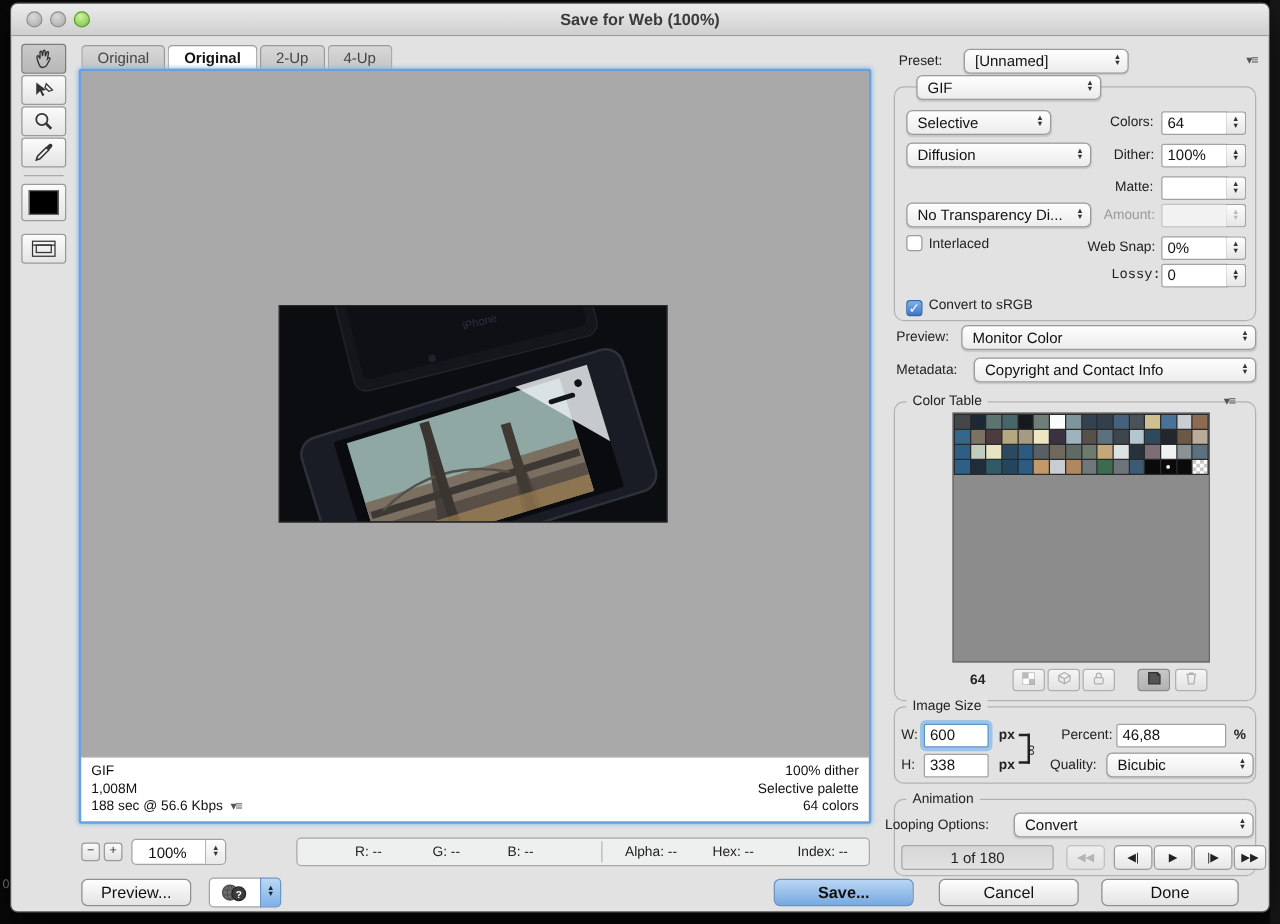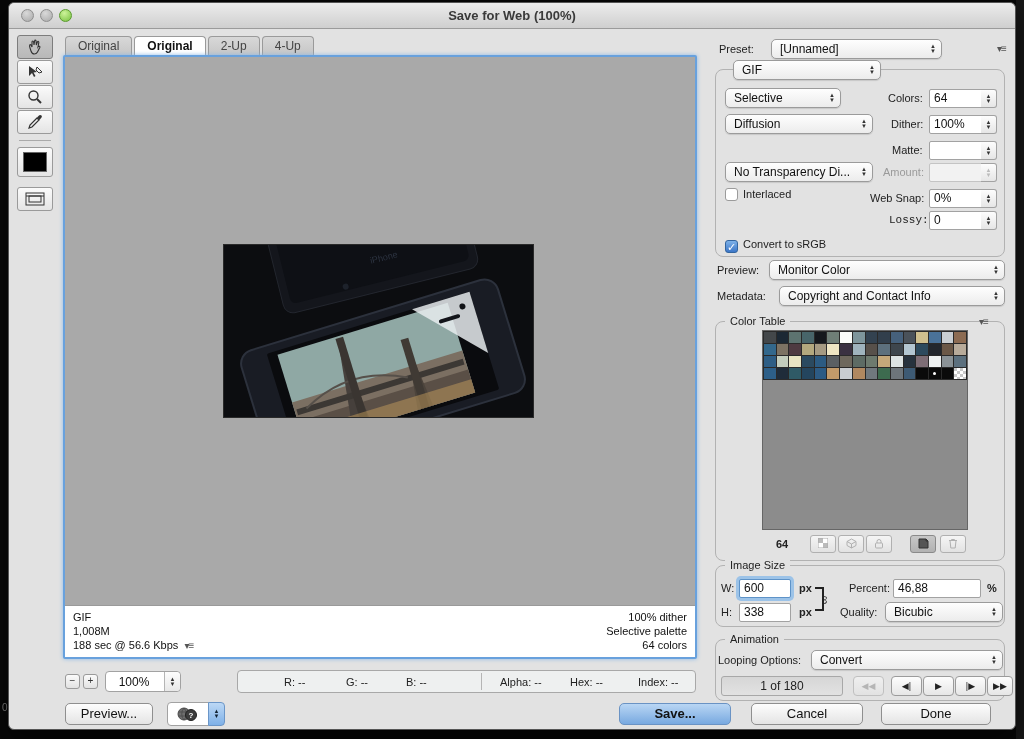--- a/index.html
+++ b/index.html
@@ -295,21 +295,21 @@
       </div>
   </div>
   <div class="btn" id="btn-save">Save...</div>
   <div class="btn" id="btn-cancel">Cancel</div>
   <div class="btn" id="btn-done">Done</div>
 
   <div id="panel">
 
     <div class="row" style="left:12px; top:6px; width:300px;">
       <span class="lbl" style="position:absolute; top:4px;">Preset:</span>
-      <div class="pop" style="position:absolute; left:52px; top:0; width:171px;">
+      <div class="pop" style="position:absolute; left:52px; top:0; width:132px;">
         <span class="txt">[Unnamed]</span>
         <div class="stepper">
             <span>▲</span>
             <span>▼</span>
           </div>
       </div>
       <span class="menu-glyph" style="position:absolute; left:278px; top:4px;">▾≡</span>
     </div>
 
     <div class="group" style="left:8px; top:36px; width:290px; height:188px;"></div>
@@ -557,21 +557,21 @@
       <span class="txt">Bicubic</span>
       <div class="stepper">
           <span>▲</span>
           <span>▼</span>
         </div>
     </div>
 
     <div class="group" style="left:8px; top:606px; width:290px; height:62px;"></div>
     <span class="gtitle" style="left:18px; top:600px;">Animation</span>
 
-    <span class="lbl" style="position:absolute; left:11px; top:621px;">Looping Options:</span>
+    <span class="lbl" style="position:absolute; left:1px; top:621px;">Looping Options:</span>
     <div class="pop" style="position:absolute; left:104px; top:617px; width:192px;">
       <span class="txt">Convert</span>
       <div class="stepper">
           <span>▲</span>
           <span>▼</span>
         </div>
     </div>
 
     <div style="position:absolute; left:8px; top:643px; width:290px; height:20px;">
       <div id="framebox">1 of 180</div>

